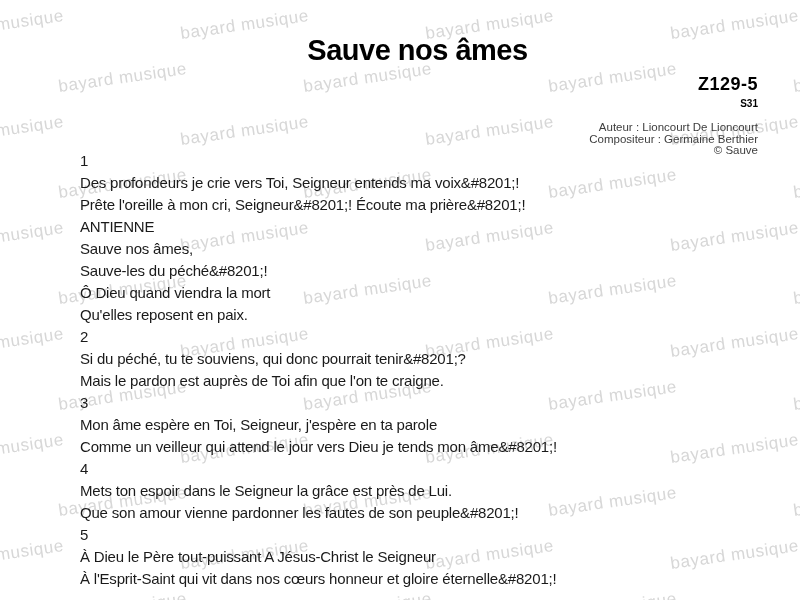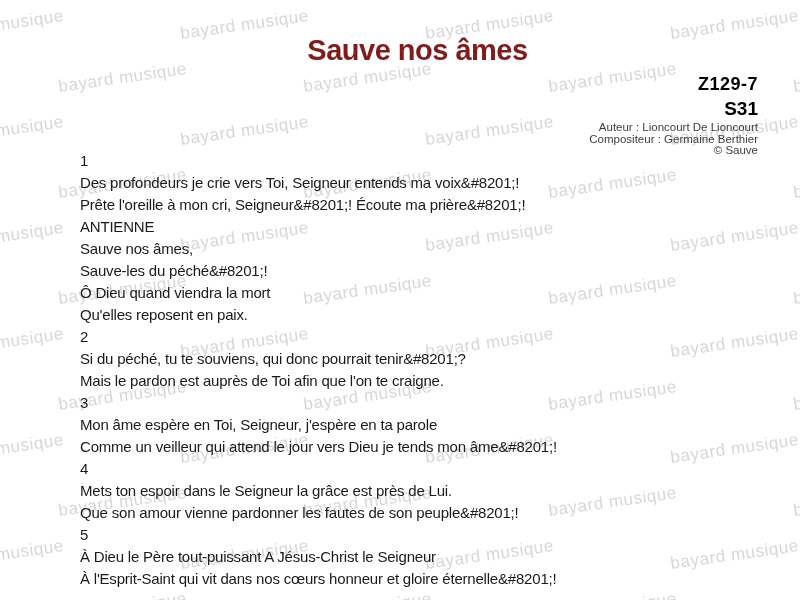--- a/index.html
+++ b/index.html
@@ -32,31 +32,31 @@
     position: absolute;
     top: 34px;
     left: 0;
     width: 800px;
     box-sizing: border-box;
     padding-left: 35px;
     text-align: center;
     font-size: 29px;
     font-weight: bold;
     letter-spacing: -0.5px;
-    color: #7f1d1d;
+    color: #000000;
   }
   .ref-block {
     position: absolute;
     top: 74px;
     right: 42px;
     text-align: right;
     color: #000000;
   }
   .ref-main { font-size: 18px; font-weight: bold; letter-spacing: 0.5px; }
-  .ref-sub  { font-size: 19px; font-weight: bold; margin-top: 3px; }
+  .ref-sub  { font-size: 10px; font-weight: bold; margin-top: 3px; }
   .credits {
     position: absolute;
     top: 122px;
     right: 42px;
     text-align: right;
     font-size: 11.5px;
     line-height: 11.5px;
     color: #3d3d3d;
   }
   .lyrics {
@@ -126,21 +126,21 @@
       <span class="wm" style="left: 303px; top: 598px; color: rgb(215, 215, 215);">bayard musique</span>
       <span class="wm" style="left: 548px; top: 598px; color: rgb(215, 215, 215);">bayard musique</span>
       <span class="wm" style="left: 793px; top: 598px; color: rgb(215, 215, 215);">bayard musique</span>
     </div>
 
   <div class="content">
 
     <div class="title">Sauve nos âmes</div>
 
     <div class="ref-block">
-      <div class="ref-main">Z129-7</div>
+      <div class="ref-main">Z129-5</div>
       <div class="ref-sub">S31</div>
     </div>
 
     <div class="credits">
       <div>Auteur : Lioncourt De Lioncourt</div>
       <div>Compositeur : Germaine Berthier</div>
       <div>© Sauve</div>
     </div>
 
     <div class="lyrics"><div class="lyric-line">1</div><div class="lyric-line">Des profondeurs je crie vers Toi, Seigneur entends ma voix&amp;#8201;!</div><div class="lyric-line">Prête l'oreille à mon cri, Seigneur&amp;#8201;! Écoute ma prière&amp;#8201;!</div><div class="lyric-line">ANTIENNE</div><div class="lyric-line">Sauve nos âmes,</div><div class="lyric-line">Sauve-les du péché&amp;#8201;!</div><div class="lyric-line">Ô Dieu quand viendra la mort</div><div class="lyric-line">Qu'elles reposent en paix.</div><div class="lyric-line">2</div><div class="lyric-line">Si du péché, tu te souviens, qui donc pourrait tenir&amp;#8201;?</div><div class="lyric-line">Mais le pardon est auprès de Toi afin que l'on te craigne.</div><div class="lyric-line">3</div><div class="lyric-line">Mon âme espère en Toi, Seigneur, j'espère en ta parole</div><div class="lyric-line">Comme un veilleur qui attend le jour vers Dieu je tends mon âme&amp;#8201;!</div><div class="lyric-line">4</div><div class="lyric-line">Mets ton espoir dans le Seigneur la grâce est près de Lui.</div><div class="lyric-line">Que son amour vienne pardonner les fautes de son peuple&amp;#8201;!</div><div class="lyric-line">5</div><div class="lyric-line">À Dieu le Père tout-puissant A Jésus-Christ le Seigneur</div><div class="lyric-line">À l'Esprit-Saint qui vit dans nos cœurs honneur et gloire éternelle&amp;#8201;!</div></div>

